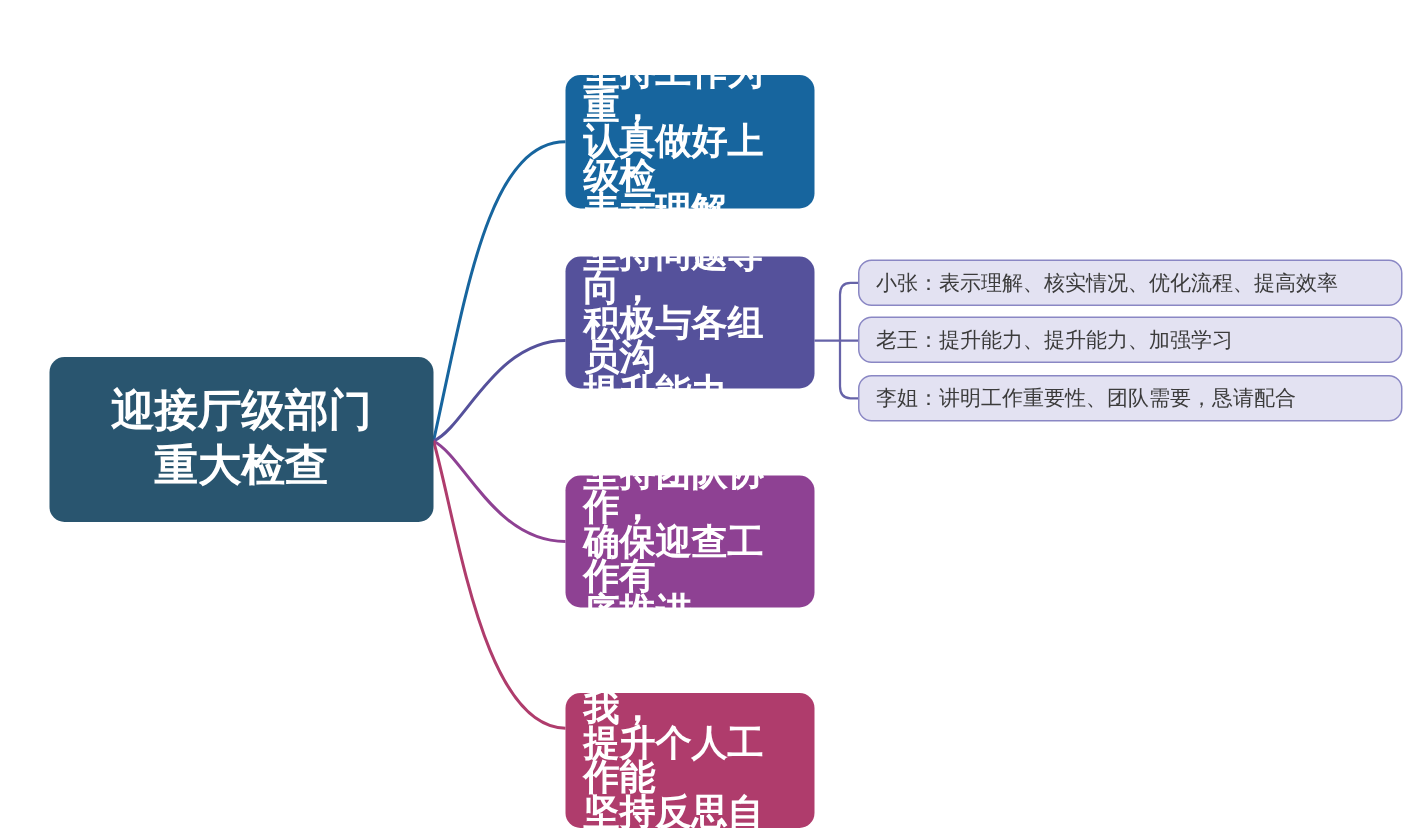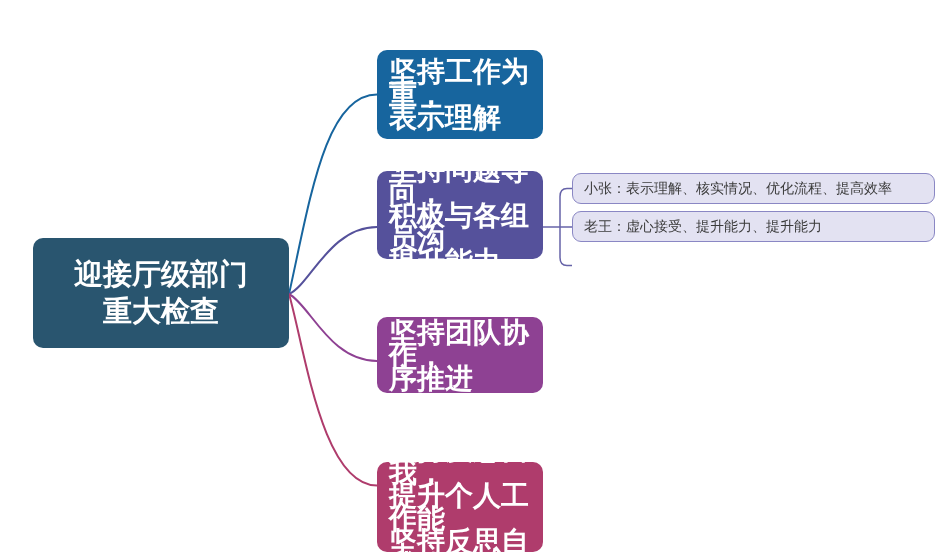--- a/index.html
+++ b/index.html
@@ -10,25 +10,25 @@
   .connectors{position:absolute;left:0;top:0;pointer-events:none;}
   .node{position:absolute;box-sizing:border-box;color:#fff;font-weight:bold;}
   .root-node{
     left:33px;top:238px;width:256px;height:110px;border-radius:10px;
     display:flex;flex-direction:column;align-items:center;justify-content:center;
     font-size:29px;line-height:37px;text-align:center;cursor:default;
   }
   .branch-node{
     left:377px;width:166px;border-radius:10px;
     display:flex;flex-direction:column;justify-content:center;
-    padding:0 12px;font-size:28px;line-height:23px;cursor:default;
+    padding:0 12px;font-size:24px;line-height:23px;cursor:default;
   }
   .branch-1{top:50px;height:89px;}
   .branch-2{top:171px;height:88px;}
-  .branch-3{top:317px;height:76px;}
+  .branch-3{top:317px;height:88px;}
   .branch-4{top:462px;height:90px;}
   .leaf-node{
     position:absolute;left:572px;width:363px;height:31px;box-sizing:border-box;
     border:1px solid;border-radius:9px;
     display:flex;align-items:center;padding:0 11px;
     font-size:14px;white-space:nowrap;cursor:default;
   }
   .leaf-1{top:173px;}
   .leaf-2{top:211px;}
   .leaf-3{top:250px;}
@@ -49,42 +49,47 @@
     <path d="M560 227 V257.5 Q560 265.5 567 265.5 H572" fill="none" stroke-width="1.5" stroke="#6663A8"></path>
   </svg>
 
   <div class="node root-node" style="background-color: rgb(41, 85, 111);">
     <span class="line">迎接厅级部门</span>
     <span class="line">重大检查</span>
   </div>
 
   <div class="node branch-node branch-1" style="background-color: rgb(23, 101, 158);">
     <span class="line">坚持工作为重，</span>
+    <span class="line">认真做好上级检</span>
     <span class="line">表示理解</span>
   </div>
 
   <div class="node branch-node branch-2" style="background-color: rgb(85, 81, 155);">
     <span class="line">坚持问题导向，</span>
     <span class="line">积极与各组员沟</span>
     <span class="line">提升能力</span>
   </div>
 
   <div class="node branch-node branch-3" style="background-color: rgb(142, 65, 147);">
     <span class="line">坚持团队协作，</span>
+    <span class="line">确保迎查工作有</span>
     <span class="line">序推进</span>
   </div>
 
   <div class="node branch-node branch-4" style="background-color: rgb(175, 60, 108);">
     <span class="line">坚持反思自我，</span>
     <span class="line">提升个人工作能</span>
     <span class="line">坚持反思自我</span>
   </div>
 
   <div class="leaf-node leaf-1" style="background-color: rgb(227, 226, 242); border-color: rgb(138, 135, 196); color: rgb(59, 59, 59);">
     <span>小张：表示理解、核实情况、优化流程、提高效率</span>
   </div>
 
   <div class="leaf-node leaf-2" style="background-color: rgb(227, 226, 242); border-color: rgb(138, 135, 196); color: rgb(59, 59, 59);">
-    <span>老王：虚心接受、提升能力、提升能力</span>
+    <span>老王：提升能力、提升能力、加强学习</span>
   </div>
 
+  <div class="leaf-node leaf-3" style="background-color: rgb(227, 226, 242); border-color: rgb(138, 135, 196); color: rgb(59, 59, 59);">
+    <span>李姐：讲明工作重要性、团队需要，恳请配合</span>
+  </div>
 
 </div>
 
 </body></html>

